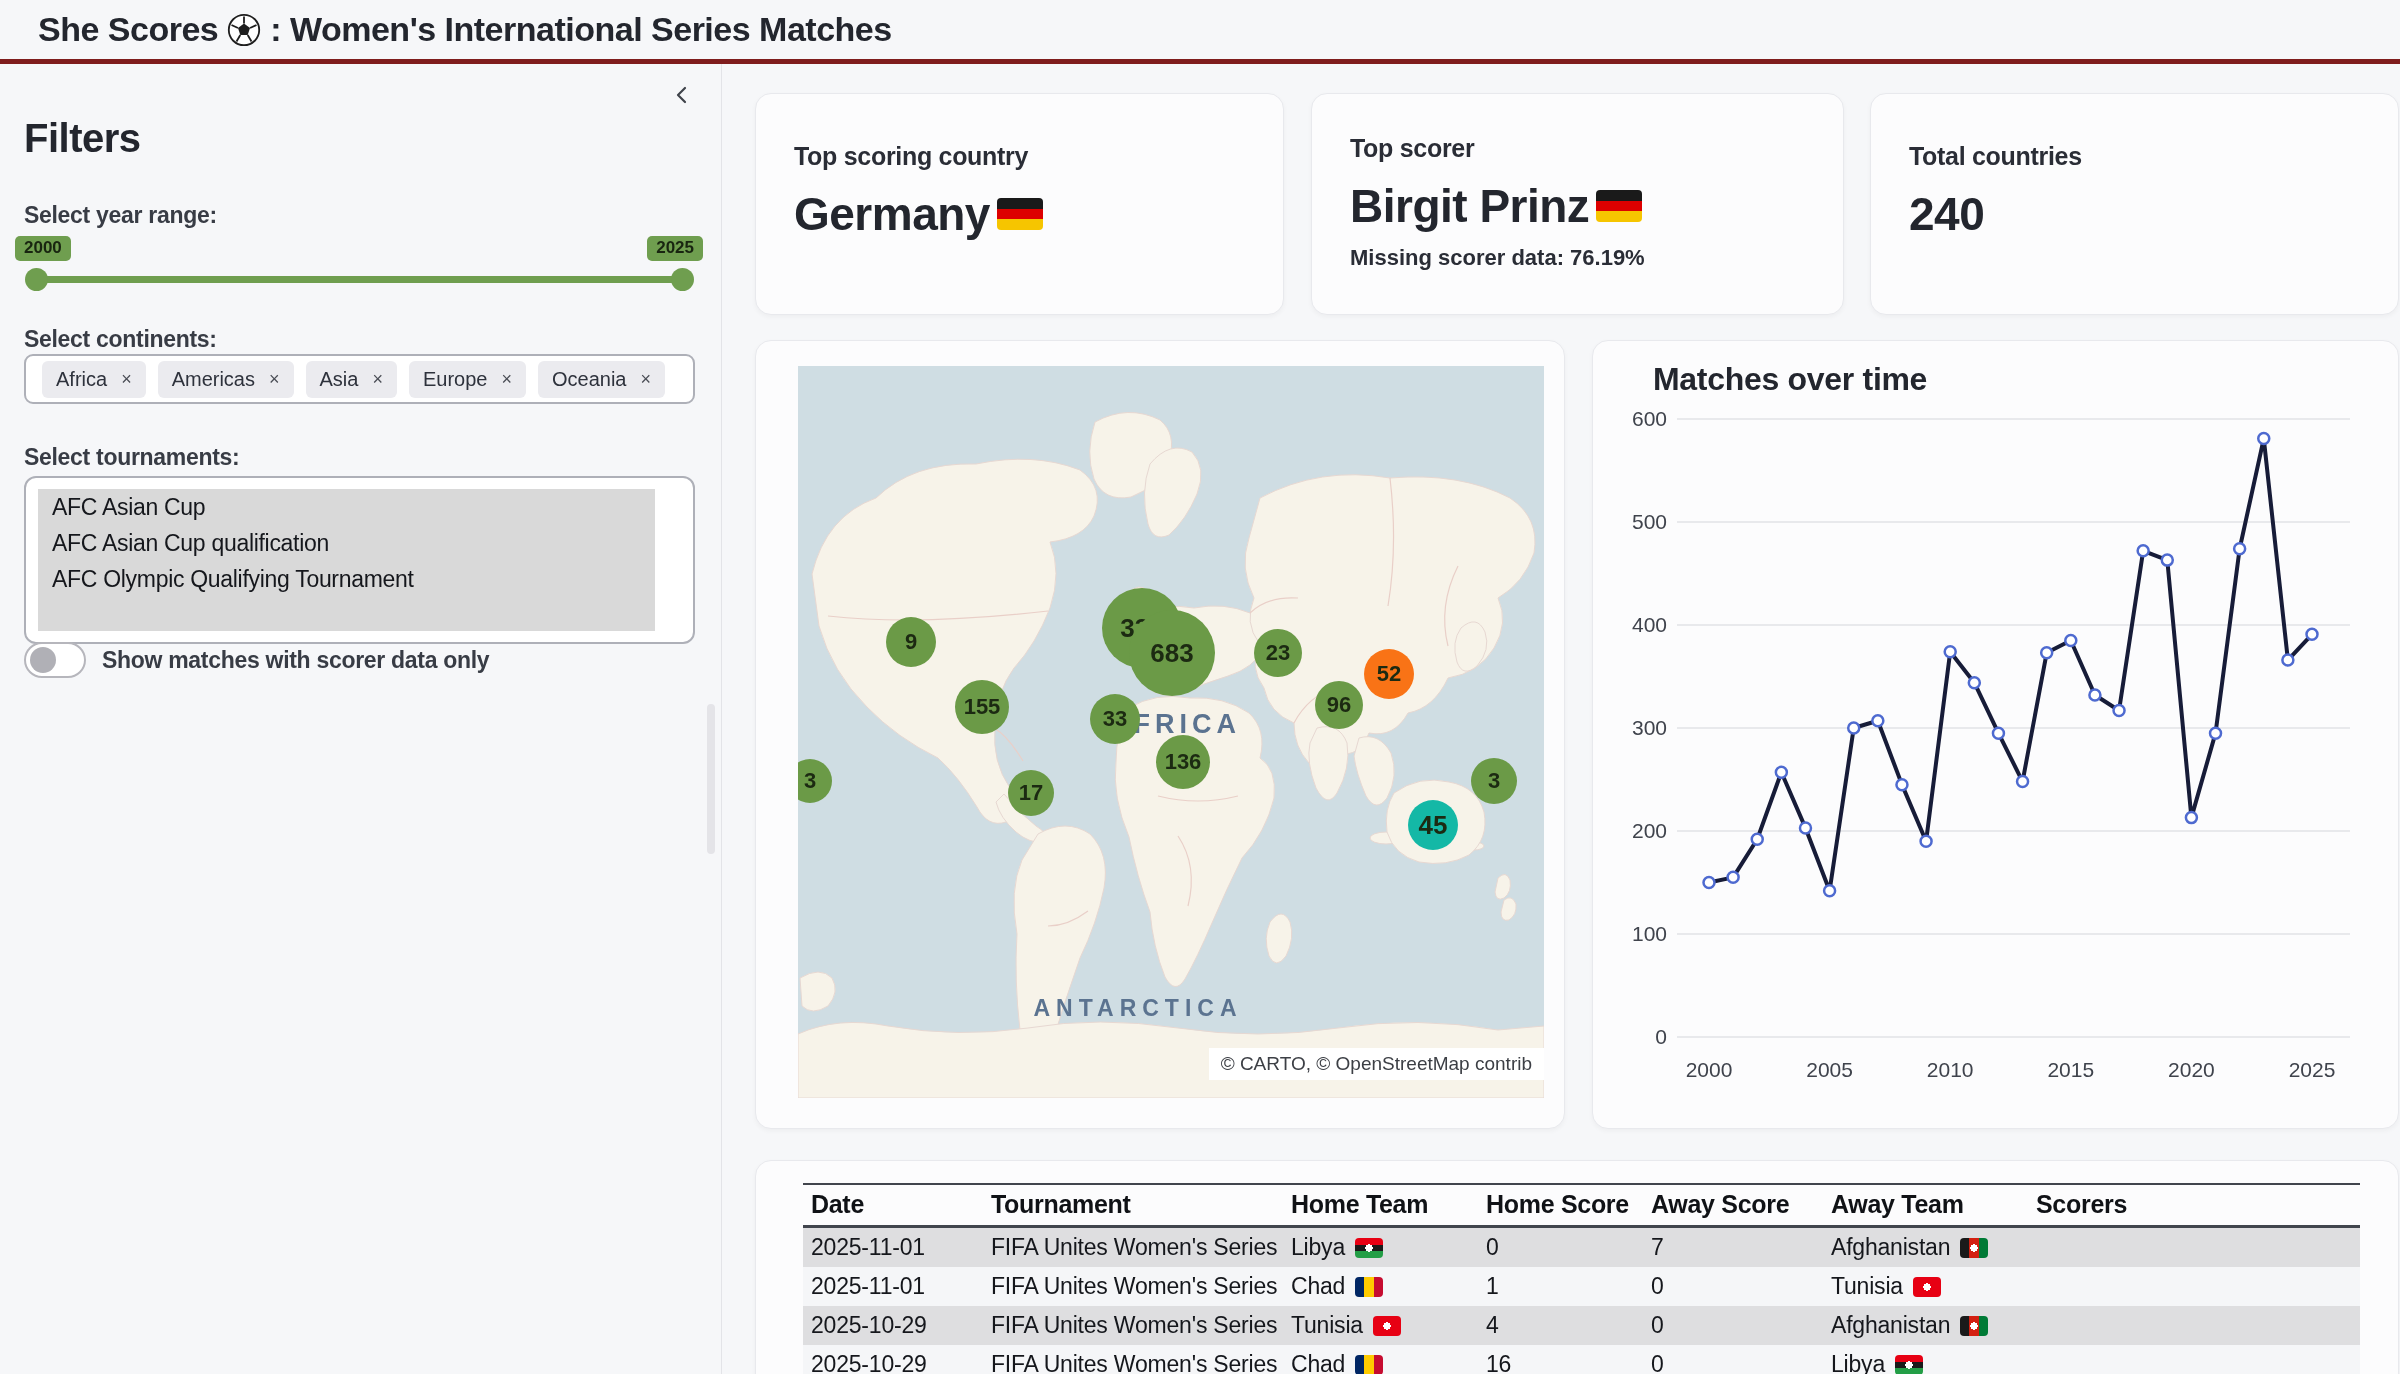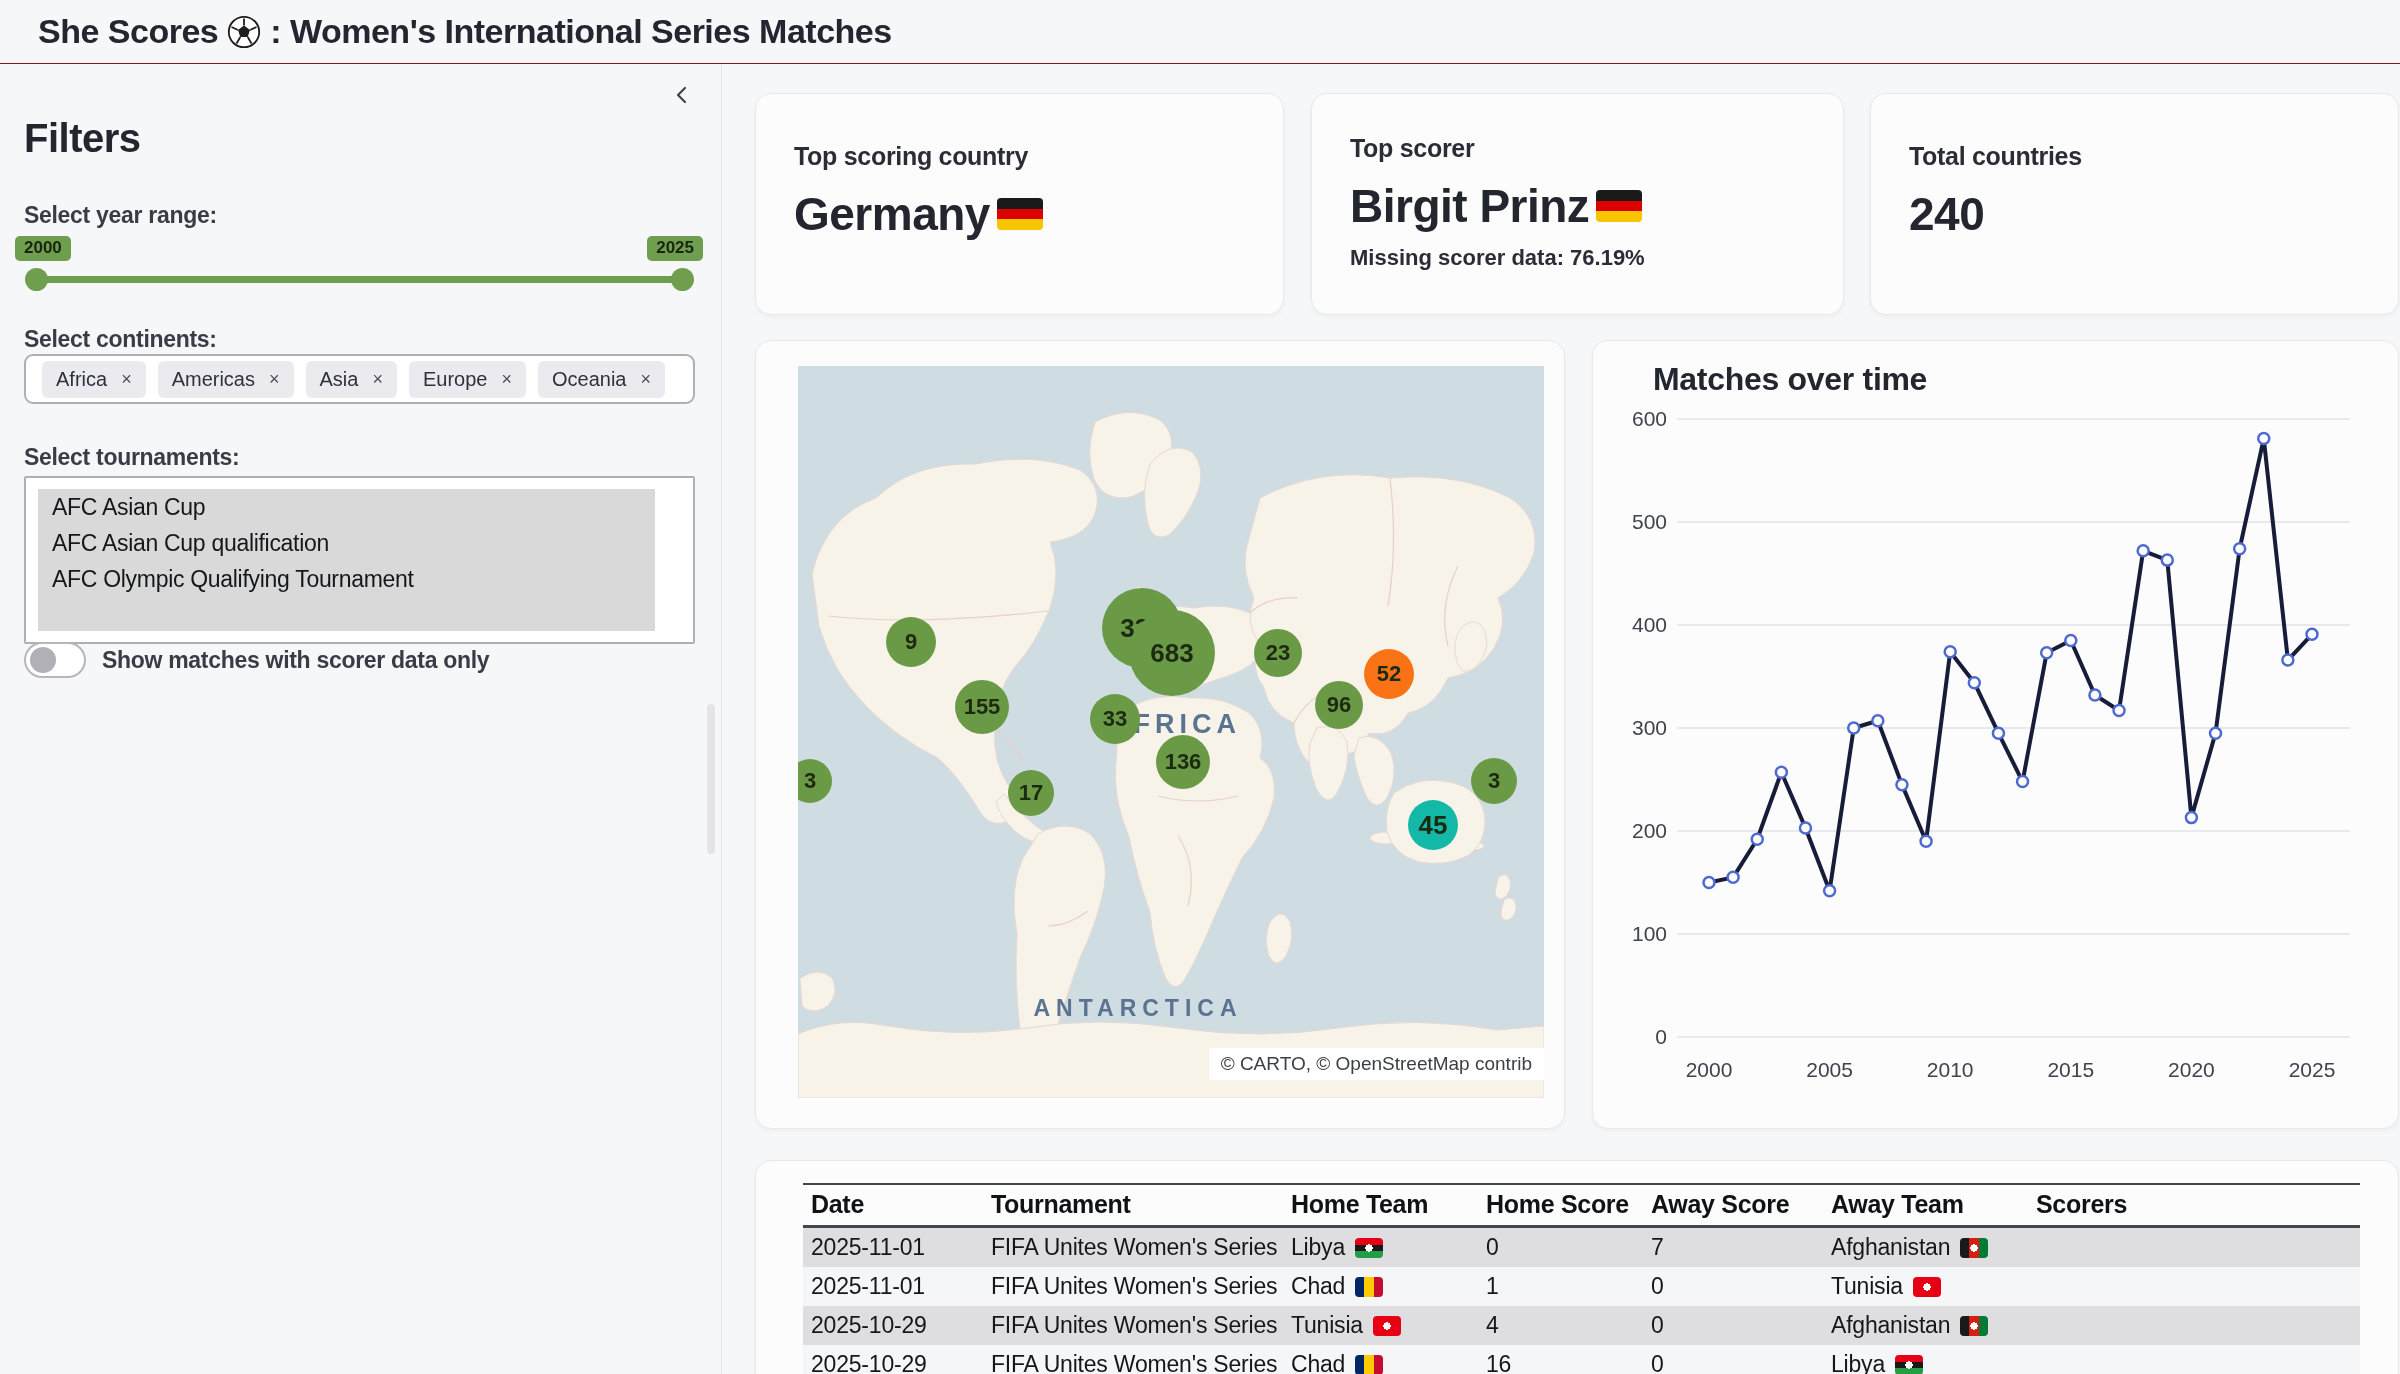--- a/index.html
+++ b/index.html
@@ -1,20 +1,20 @@
 <!DOCTYPE html>
 <html><head>
 <meta charset="utf-8">
 <style>
   html,body{margin:0;padding:0}
   body{position:relative;width:2400px;height:1374px;overflow:hidden;background:#f6f7f9;
        font-family:"Liberation Sans",sans-serif;color:#2e323c}
   
   #header{position:absolute;top:0;left:0;width:2400px;height:64px;box-sizing:border-box;
-          border-bottom:1px solid #7f1d1d;display:flex;align-items:center;padding-left:38px;background:#f6f7f9;z-index:6}
+          border-bottom:5px solid #7f1d1d;display:flex;align-items:center;padding-left:38px;background:#f6f7f9;z-index:6}
   #title{display:flex;align-items:center;gap:9px;font-size:34px;font-weight:700;letter-spacing:-0.5px;color:#23262e}
   
   #sidebar{position:absolute;top:64px;left:0;width:722px;bottom:0;box-sizing:border-box;border-right:1px solid #e3e4e8}
   #collapse-btn{position:absolute;top:16px;right:24px;width:30px;height:30px;display:flex;align-items:center;justify-content:center;cursor:pointer}
   #filters-heading{position:absolute;left:24px;top:52px;font-size:40px;font-weight:700;letter-spacing:-0.5px;color:#23262e}
   .sb-label{position:absolute;left:24px;font-size:23px;font-weight:700;letter-spacing:-0.3px;color:#383c45}
   #year-label{top:138px}
   .pill{position:absolute;top:172px;background:#6f9e4f;color:#182510;font-weight:700;font-size:17px;
         padding:3px 9px;border-radius:5px;line-height:1.1}
   #pill-min{left:15px} #pill-max{right:18px}
@@ -22,21 +22,21 @@
   .handle{position:absolute;top:204px;width:23px;height:23px;border-radius:50%;background:#6f9e4f}
   #handle-min{left:25px} #handle-max{right:27px}
   #continents-label{top:262px}
   #continents-box{position:absolute;left:24px;right:26px;top:290px;height:50px;box-sizing:border-box;background:#ffffff;
                   border:2px solid #aeb0b8;border-radius:9px;display:flex;align-items:center;gap:12px;padding:0 16px}
   .tag{background:#ebebef;border-radius:6px;padding:7px 14px;font-size:20px;color:#2e323c;
        display:flex;gap:14px;align-items:center;white-space:nowrap}
   .tag-x{color:#4a4d55;font-size:18px;line-height:1;cursor:pointer}
   #tournaments-label{top:380px}
   #tournaments-box{position:absolute;left:24px;right:26px;top:412px;height:168px;box-sizing:border-box;
-                   background:#fff;border:2px solid #aeb0b8;border-radius:2px}
+                   background:#fff;border:2px solid #aeb0b8;border-radius:12px}
   #tournaments-inner{position:absolute;left:12px;top:11px;right:38px;bottom:11px;background:#d9d9d9;overflow:hidden}
   .option{font-size:23px;color:#15171c;letter-spacing:-0.3px;padding-left:14px;height:36px;line-height:36px;white-space:nowrap}
   #toggle-row{position:absolute;left:24px;top:578px;display:flex;align-items:center;gap:16px}
   #switch{width:62px;height:36px;box-sizing:border-box;border:2px solid #b6b6bc;border-radius:19px;background:#fff;position:relative;cursor:pointer}
   #knob{position:absolute;left:4px;top:3px;width:26px;height:26px;border-radius:50%;background:#b0b0b6}
   #toggle-label{font-size:23px;font-weight:700;letter-spacing:-0.3px;color:#383c45}
   #sidebar-scroll{position:absolute;right:6px;top:640px;width:8px;height:150px;background:#e4e4e8;border-radius:4px}
   
   #main{position:absolute;left:722px;top:64px;right:0;bottom:0}
   .card{position:absolute;background:#fcfcfd;border:1px solid #e8e9ed;border-radius:16px;

